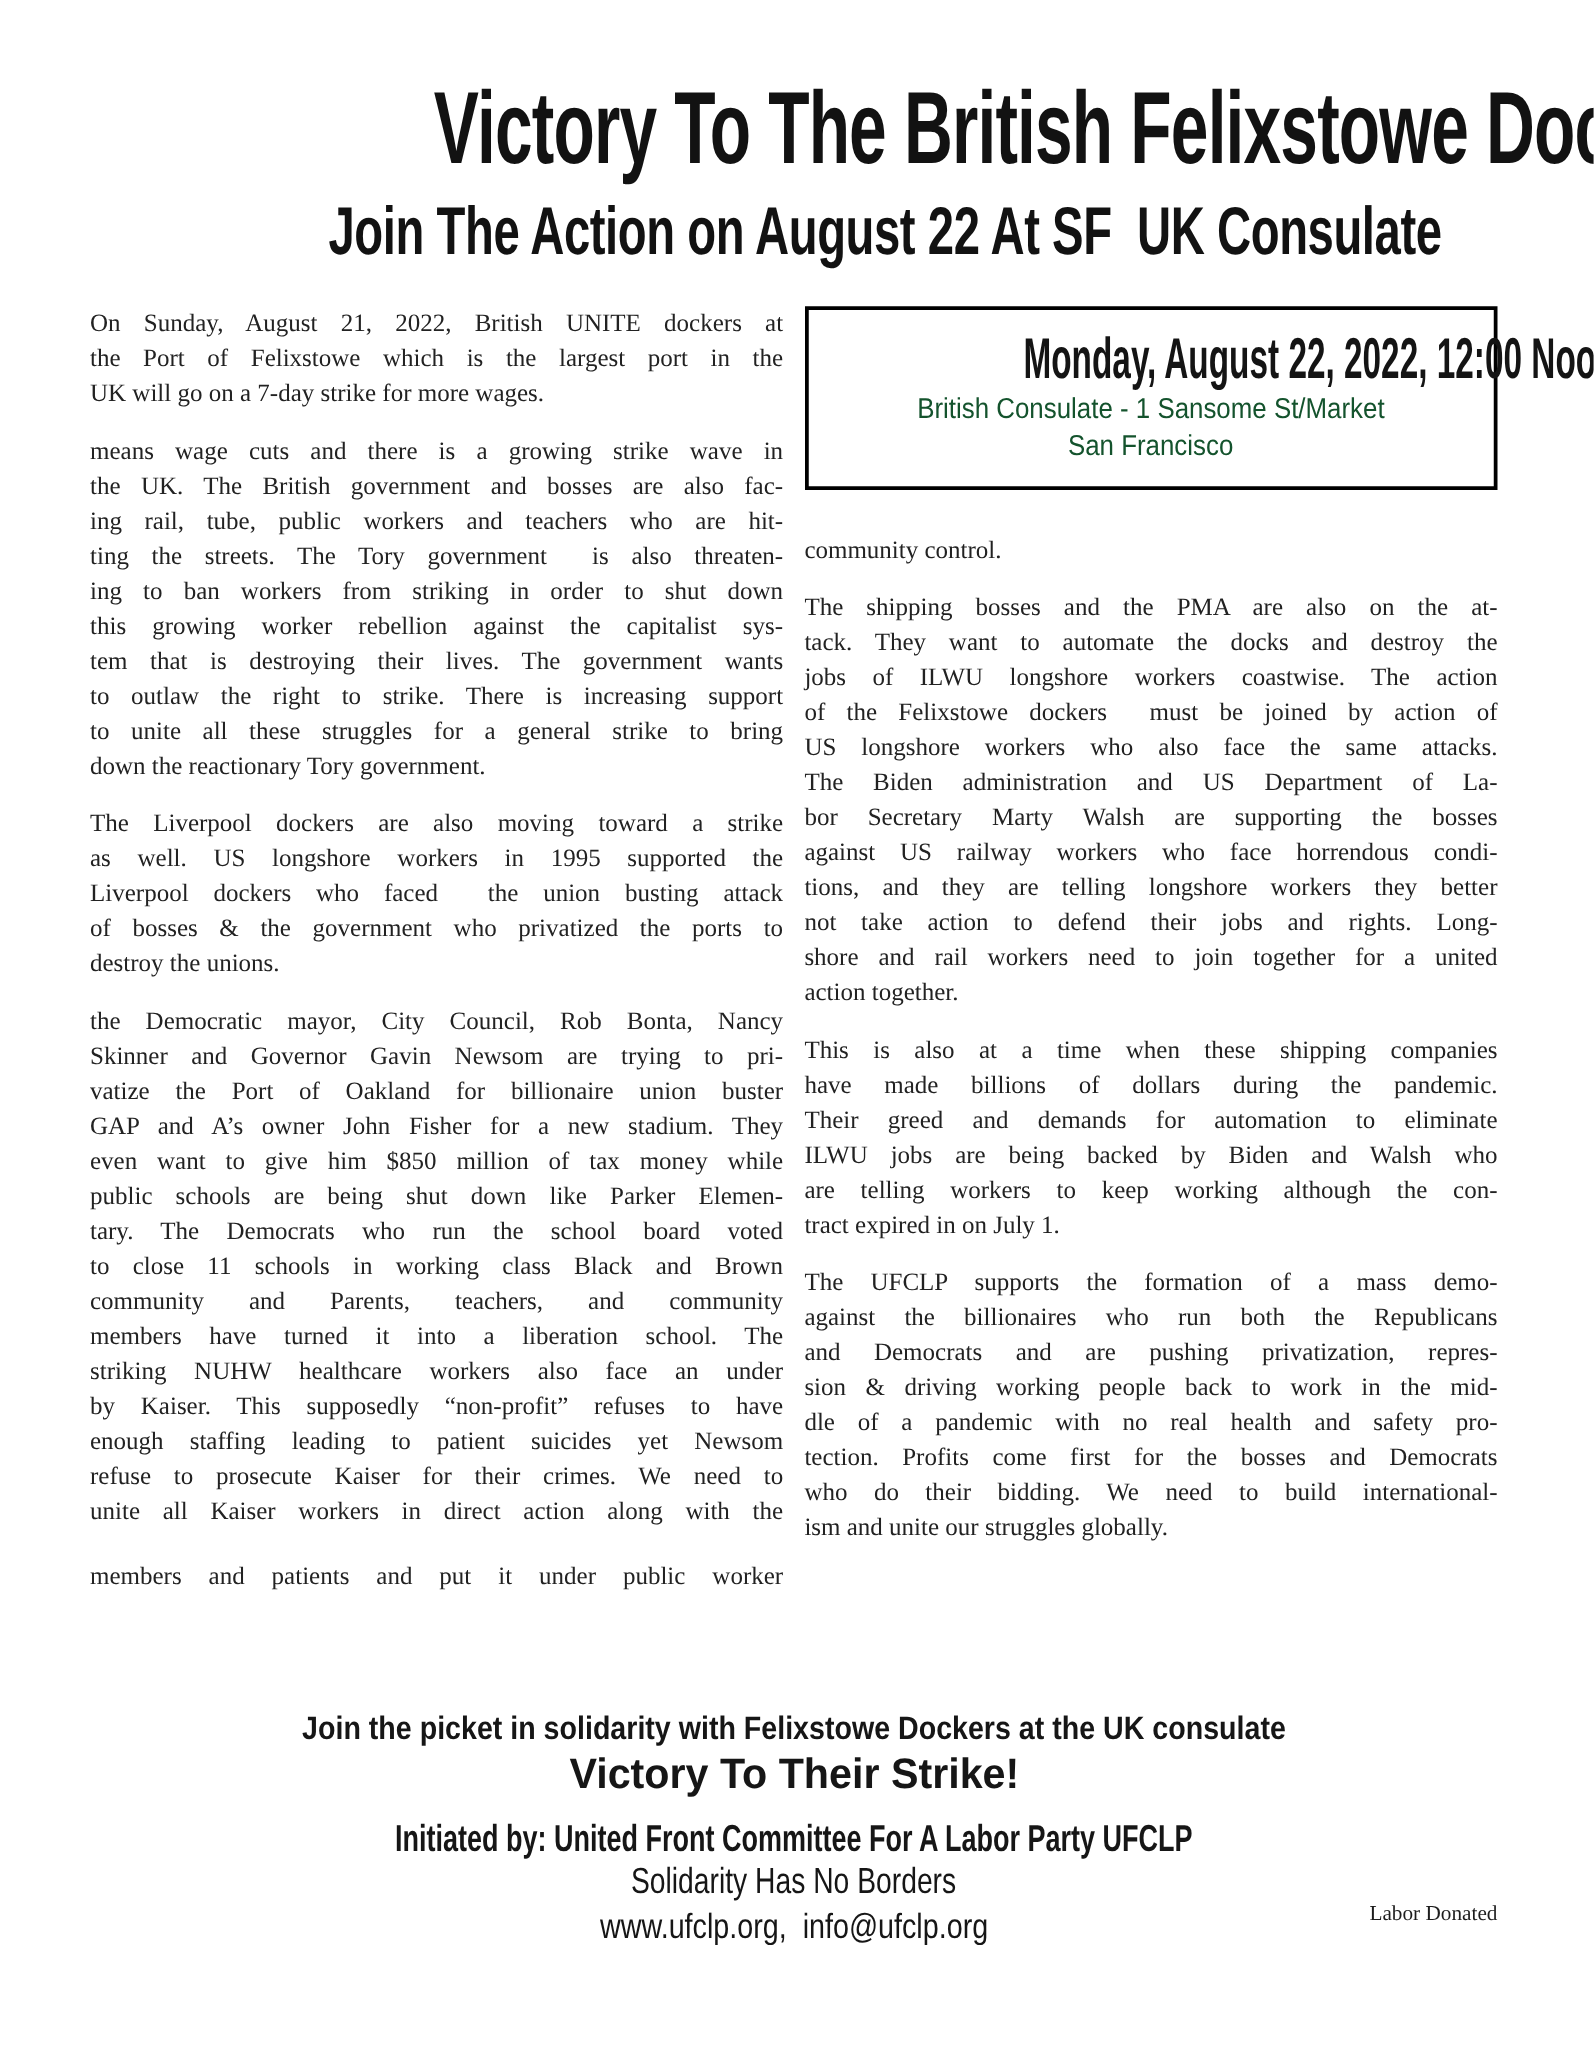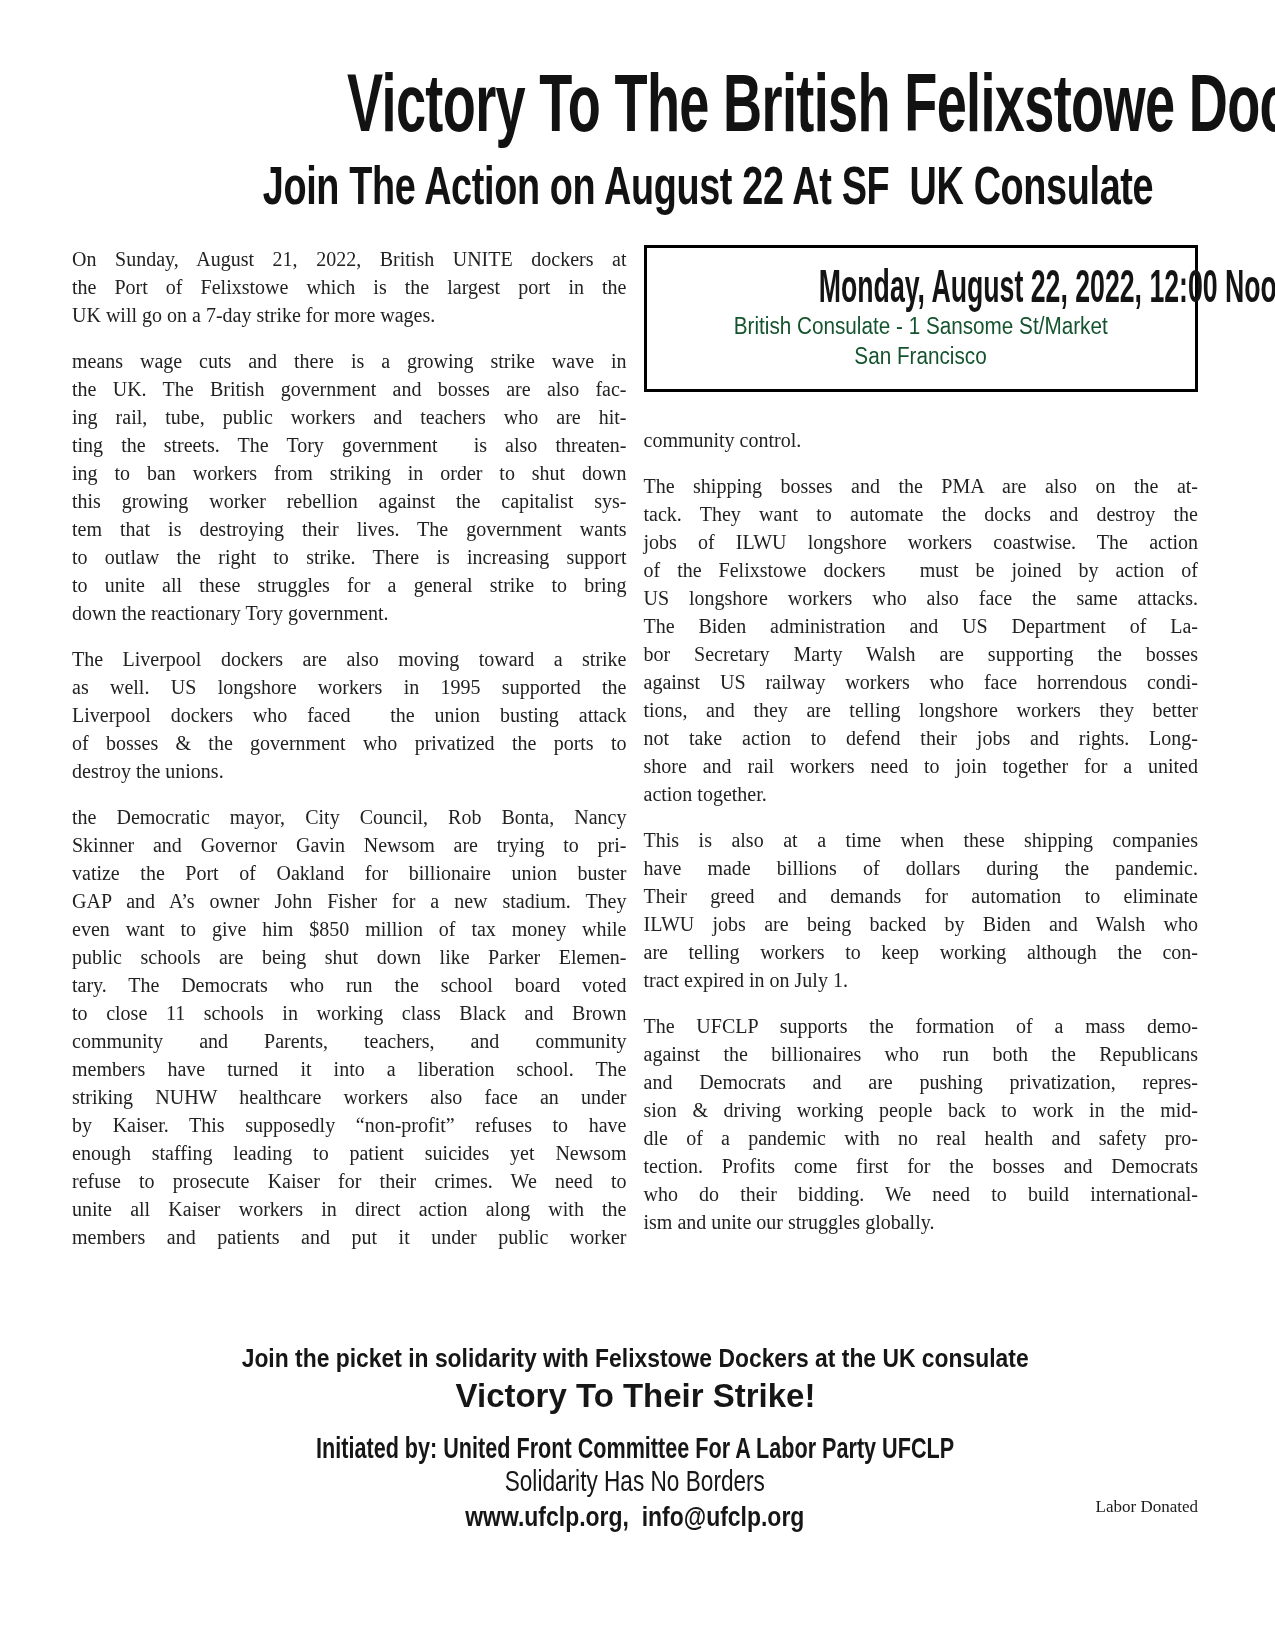--- a/index.html
+++ b/index.html
@@ -39,21 +39,21 @@
     margin-top: 33px;
     font-size: 20px;
     line-height: 28px;
     color: #222222;
   }
   .col { flex: 1 1 0; min-width: 0; }
   .para { margin-bottom: 18px; }
   .para:last-child { margin-bottom: 0; }
   .line { text-align: justify; text-align-last: justify; white-space: pre-wrap; }
   .para .line:last-child { text-align-last: left; }
-  .para.fill-last .line:last-child { text-align-last: justify; }
+  .para.fill-last .line:last-child { text-align-last: justify; margin-top: 24px; }
   
   .event-box {
     border: 3px solid #000000;
     height: 147px;
     margin-bottom: 34px;
     text-align: center;
     padding-top: 13px;
     font-family: "Liberation Sans", sans-serif;
     color: #141414;
   }
@@ -80,21 +80,21 @@
     color: #161616;
   }
   .f-call   { font-weight: bold; font-size: 26px; line-height: 30px; }
   .f-call .cond { transform: scaleX(0.88); }
   .f-victory{ font-weight: bold; font-size: 34px; line-height: 40px; margin-top: 2px; }
   .f-victory .cond { transform: scaleX(0.97); }
   .f-init   { font-weight: bold; font-size: 30px; line-height: 34px; margin-top: 16px; }
   .f-init .cond { transform: scaleX(0.72); }
   .f-solid  { font-weight: normal; font-size: 29px; line-height: 33px; margin-top: 0px; }
   .f-solid .cond { transform: scaleX(0.78); }
-  .f-web    { font-weight: bold; font-size: 28px; line-height: 33px; margin-top: 2px; }
+  .f-web    { font-weight: normal; font-size: 28px; line-height: 33px; margin-top: 2px; }
   .f-web .cond { transform: scaleX(0.82); }
   .labor-donated {
     position: absolute;
     right: 0;
     bottom: 16px;
     font-family: "Liberation Serif", serif;
     font-size: 17px;
     color: #1d1d1d;
   }
 </style>

